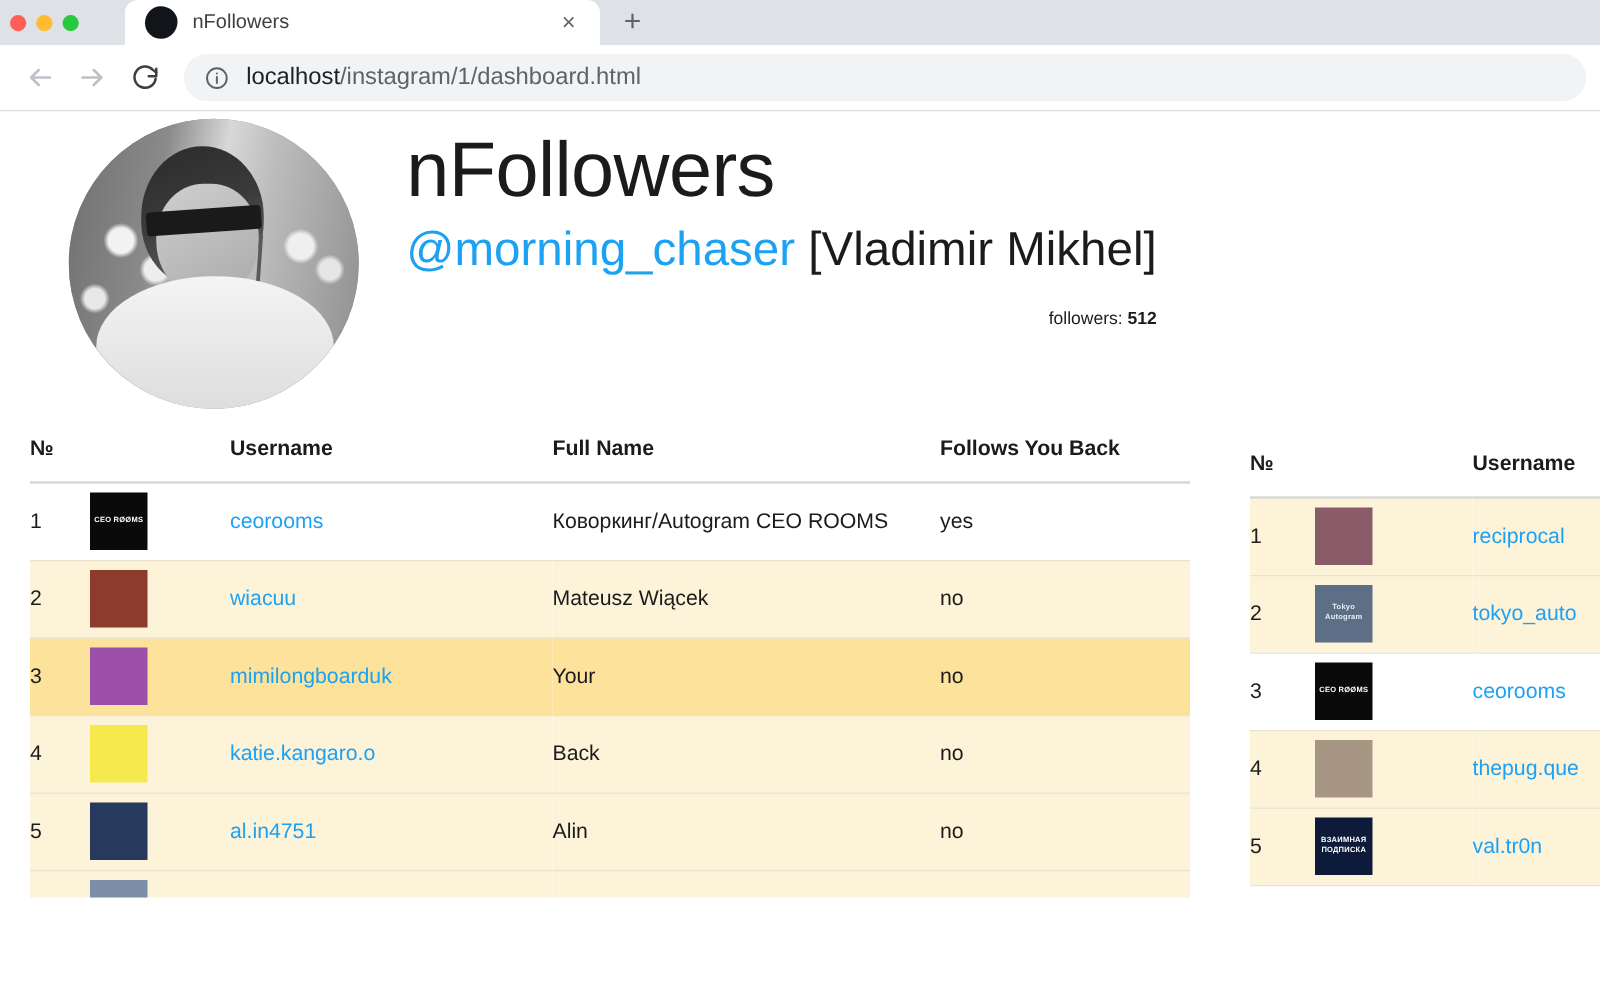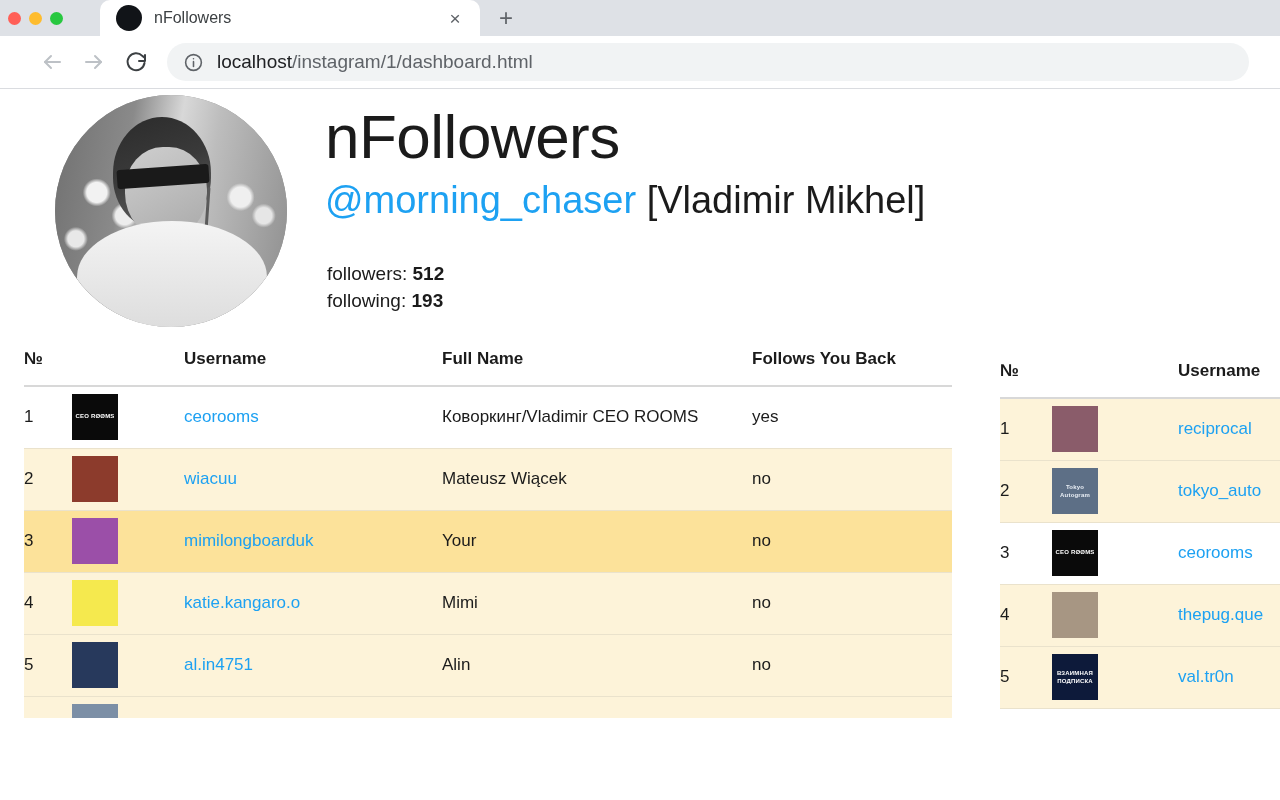--- a/index.html
+++ b/index.html
@@ -52,21 +52,21 @@
   .newtab {
     position:absolute; left:484px; top:0;
     width:44px; height:36px;
     display:flex; align-items:center; justify-content:center;
     color:#5f6368; font-size:24px; line-height:1; font-weight:300;
   }
 
   .toolbar {
     height:53px; background:#ffffff;
     display:flex; align-items:center;
-    padding:0 31px;
+    padding:0 11px;
     border-bottom:1px solid #dadce0;
   }
   .navbtn {
     width:42px; height:42px; flex:0 0 42px;
     display:flex; align-items:center; justify-content:center;
   }
   .navbtn svg { display:block; }
   .omnibox {
     flex:1; height:38px; margin-left:10px;
     background:#f1f3f4; border-radius:20px;
@@ -127,22 +127,22 @@
   .profile-info { padding-left:38px; padding-top:10px; }
   .profile-name {
     font-size:62px; line-height:1.04; font-weight:400; color:#1b1b1b;
     letter-spacing:-0.5px;
   }
   .profile-handle-line {
     font-size:38px; line-height:1.45; color:#1b1b1b; margin-top:4px;
   }
   .profile-handle-line .handle { color:#1da1f2; }
   .profile-stats {
-    margin-top:32px; padding-left:2px;
-    font-size:19px; line-height:1.42; color:#1b1b1b;
+    margin-top:16px; padding-left:2px;
+    font-size:14px; line-height:1.42; color:#1b1b1b;text-align:right;
   }
   .profile-stats b { font-weight:700; }
 
   .section-title {
     text-align:center; font-size:33px; font-weight:700;
     color:#1b1b1b; margin-top:48px;
   }
 
   
   .tables { position:relative; margin-top:22px; }
@@ -259,24 +259,20 @@
       <div class="profile-info">
         <div class="profile-name">nFollowers</div>
         <div class="profile-handle-line">
           <span class="handle">@morning_chaser</span>
           <span>[Vladimir Mikhel]</span>
         </div>
         <div class="profile-stats">
           <div>
             <span>followers:</span>
             <b>512</b>
-          </div>
-          <div>
-            <span>following:</span>
-            <b>193</b>
           </div>
         </div>
       </div>
     </div>
 
 
     <div class="tables">
 
       <table class="flw tbl-left">
         <colgroup>
@@ -297,21 +293,21 @@
         </thead>
         <tbody>
             <tr class="shade-plain">
               <td>1</td>
               <td class="cell-pic">
                 <span class="thumb" style="background: rgb(10, 10, 10);">
                   <span style="color: rgb(255, 255, 255);">CEO RØØMS</span>
                 </span>
               </td>
               <td><a href="#">ceorooms</a></td>
-              <td>Коворкинг/Vladimir CEO ROOMS</td>
+              <td>Коворкинг/Autogram CEO ROOMS</td>
               <td>yes</td>
             </tr>
             <tr class="shade-light">
               <td>2</td>
               <td class="cell-pic">
                 <span class="thumb" style="background: rgb(140, 59, 44);"></span>
               </td>
               <td><a href="#">wiacuu</a></td>
               <td>Mateusz Wiącek</td>
               <td>no</td>
@@ -324,21 +320,21 @@
               <td><a href="#">mimilongboarduk</a></td>
               <td>Your</td>
               <td>no</td>
             </tr>
             <tr class="shade-light">
               <td>4</td>
               <td class="cell-pic">
                 <span class="thumb" style="background: rgb(245, 233, 78);"></span>
               </td>
               <td><a href="#">katie.kangaro.o</a></td>
-              <td>Mimi</td>
+              <td>Back</td>
               <td>no</td>
             </tr>
             <tr class="shade-light">
               <td>5</td>
               <td class="cell-pic">
                 <span class="thumb" style="background: rgb(39, 57, 92);"></span>
               </td>
               <td><a href="#">al.in4751</a></td>
               <td>Alin</td>
               <td>no</td>

